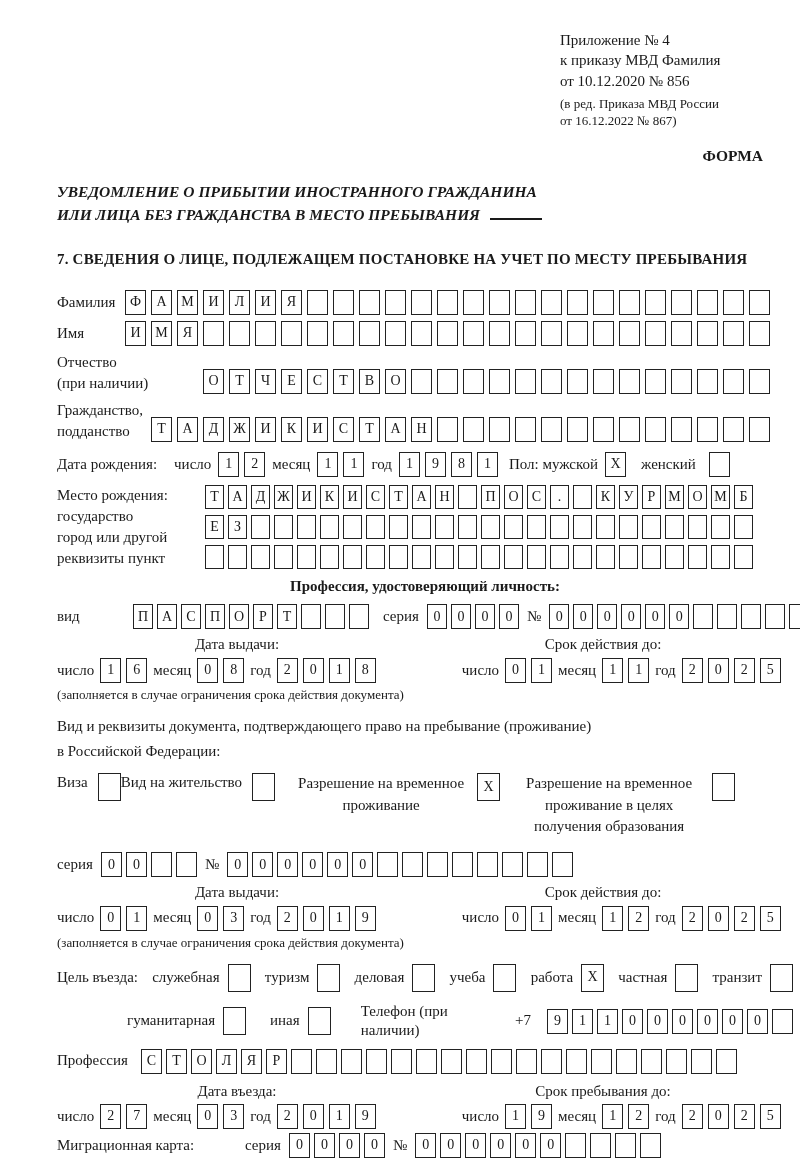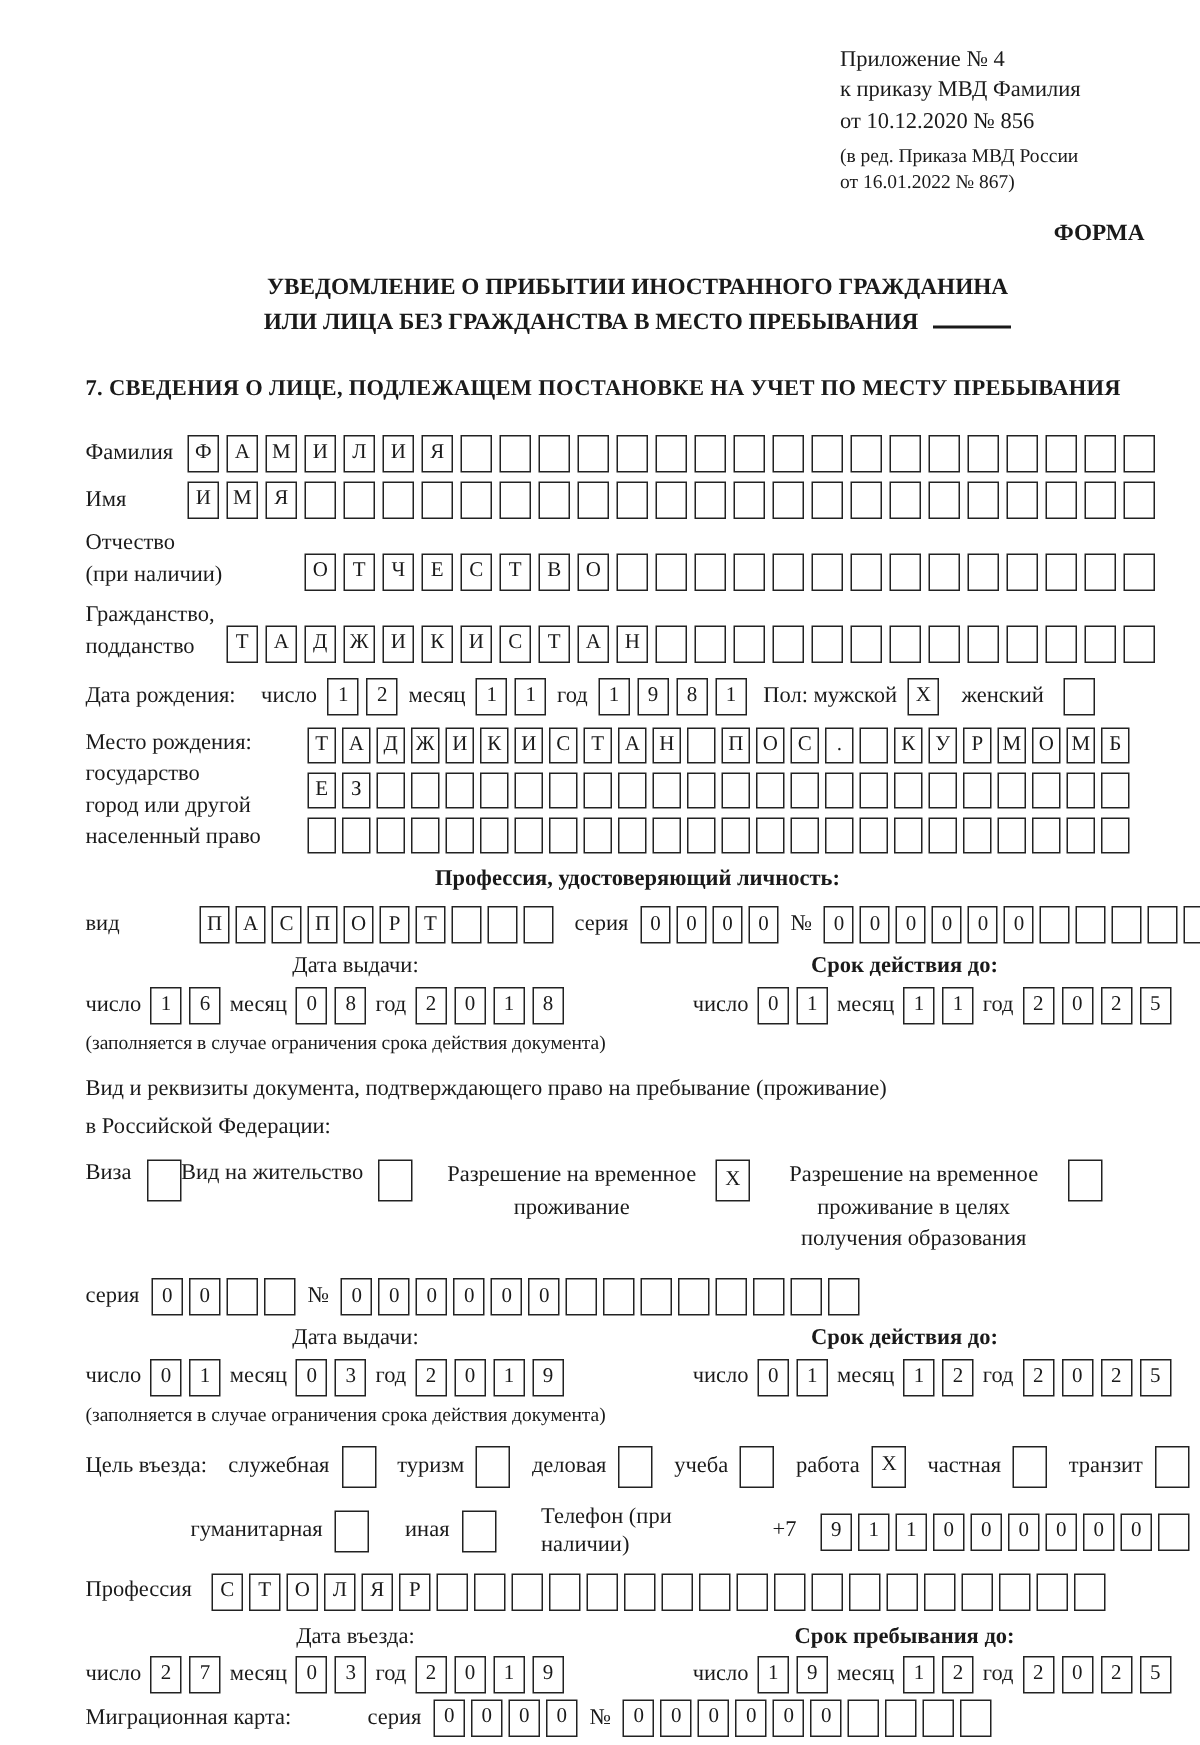--- a/index.html
+++ b/index.html
@@ -8,21 +8,21 @@
     width:800px; min-height:1163px; background:#fff; color:#1a1a1a;
     padding:30px 7px 24px 57px;
     font-family:"Liberation Serif","DejaVu Serif",serif;
     font-size:15px; line-height:1.3;
   }
   
   .hdr { margin-left:503px; line-height:1.35; }
   .hdr .small { font-size:13px; }
   .hdr .gap-top { margin-top:4px; }
   .forma { text-align:right; padding-right:30px; font-weight:bold; margin-top:16px; font-size:15.5px; }
-  .title { text-align:center; font-weight:bold; font-size:15.5px; margin-top:14px; line-height:1.5; }
+  .title { text-align:left; font-weight:bold; font-size:15.5px; margin-top:14px; line-height:1.5;font-style:italic; }
   .blank { display:inline-block; width:52px; border-bottom:2px solid #1a1a1a; margin-left:10px; vertical-align:baseline; }
   .sec { font-weight:bold; font-size:15px; margin-top:24px; margin-bottom:20px; letter-spacing:.2px; }
 
   
   .frow { display:flex; align-items:center; margin-bottom:6px; }
   .frow.top { align-items:flex-end; }
   .lab { flex:0 0 auto; }
   .w68{width:68px} .w82{width:84px} .w94{width:94px} .w146{width:146px} .w148{width:148px}
   .lab2 { line-height:1.4; }
 
@@ -38,21 +38,21 @@
   .boxes.sm .box { width:19px; height:24px; }
   .boxes.sm { gap:4px; }
   .boxes.cb .box { width:23px; height:28px; }
   .stack { display:flex; flex-direction:column; gap:6px; }
 
   .center-bold { text-align:center; font-weight:bold; margin:8px 0 8px; }
 
   
   .dlabels { display:flex; margin-top:2px; }
   .dlabels .a { width:360px; text-align:center; }
-  .dlabels .b { width:320px; text-align:center; margin-left:26px;font-weight:bold; }
+  .dlabels .b { width:320px; text-align:center; margin-left:26px; }
   .dates { display:flex; align-items:center; margin:3px 0 4px; }
   .dgroup { display:flex; align-items:center; gap:6px; }
   .g2 { margin-left:86px; }
   .cap-right { font-size:13px; text-align:left; padding-right:46px; margin:1px 0 10px; }
 
   
   .res-head { margin-top:6px; line-height:1.7; }
   .permits { display:flex; align-items:flex-start; margin:8px 0 14px; }
   .pitem { display:flex; align-items:flex-start; gap:10px; }
   .pcap { text-align:center; line-height:1.45; }
@@ -74,21 +74,21 @@
 </head>
 <body>
 
 <div class="page">
 
   <div class="hdr">
     <div>Приложение № 4</div>
     <div>к приказу МВД Фамилия</div>
     <div>от 10.12.2020 № 856</div>
     <div class="small gap-top">(в ред. Приказа МВД России</div>
-    <div class="small">от 16.01.2022 № 867)</div>
+    <div class="small">от 16.12.2022 № 867)</div>
   </div>
   <div class="forma">ФОРМА</div>
 
   <div class="title">
     <div>УВЕДОМЛЕНИЕ О ПРИБЫТИИ ИНОСТРАННОГО ГРАЖДАНИНА</div>
     <div><span>ИЛИ ЛИЦА БЕЗ ГРАЖДАНСТВА В МЕСТО ПРЕБЫВАНИЯ</span><span class="blank"></span></div>
   </div>
 
   <div class="sec">7. СВЕДЕНИЯ О ЛИЦЕ, ПОДЛЕЖАЩЕМ ПОСТАНОВКЕ НА УЧЕТ ПО МЕСТУ ПРЕБЫВАНИЯ</div>
 
@@ -245,21 +245,21 @@
     <span class="boxes" style="margin-left:6px">
         <span class="box"></span>
       </span>
   </div>
 
   <div class="frow top" style="margin-top:8px">
     <div class="lab w148 lab2">
       <div>Место рождения:</div>
       <div>государство</div>
       <div>город или другой</div>
-      <div>населенный право</div>
+      <div>реквизиты пункт</div>
     </div>
     <div class="stack">
       <div class="boxes sm">
           <span class="box">Т</span>
           <span class="box">А</span>
           <span class="box">Д</span>
           <span class="box">Ж</span>
           <span class="box">И</span>
           <span class="box">К</span>
           <span class="box">И</span>

